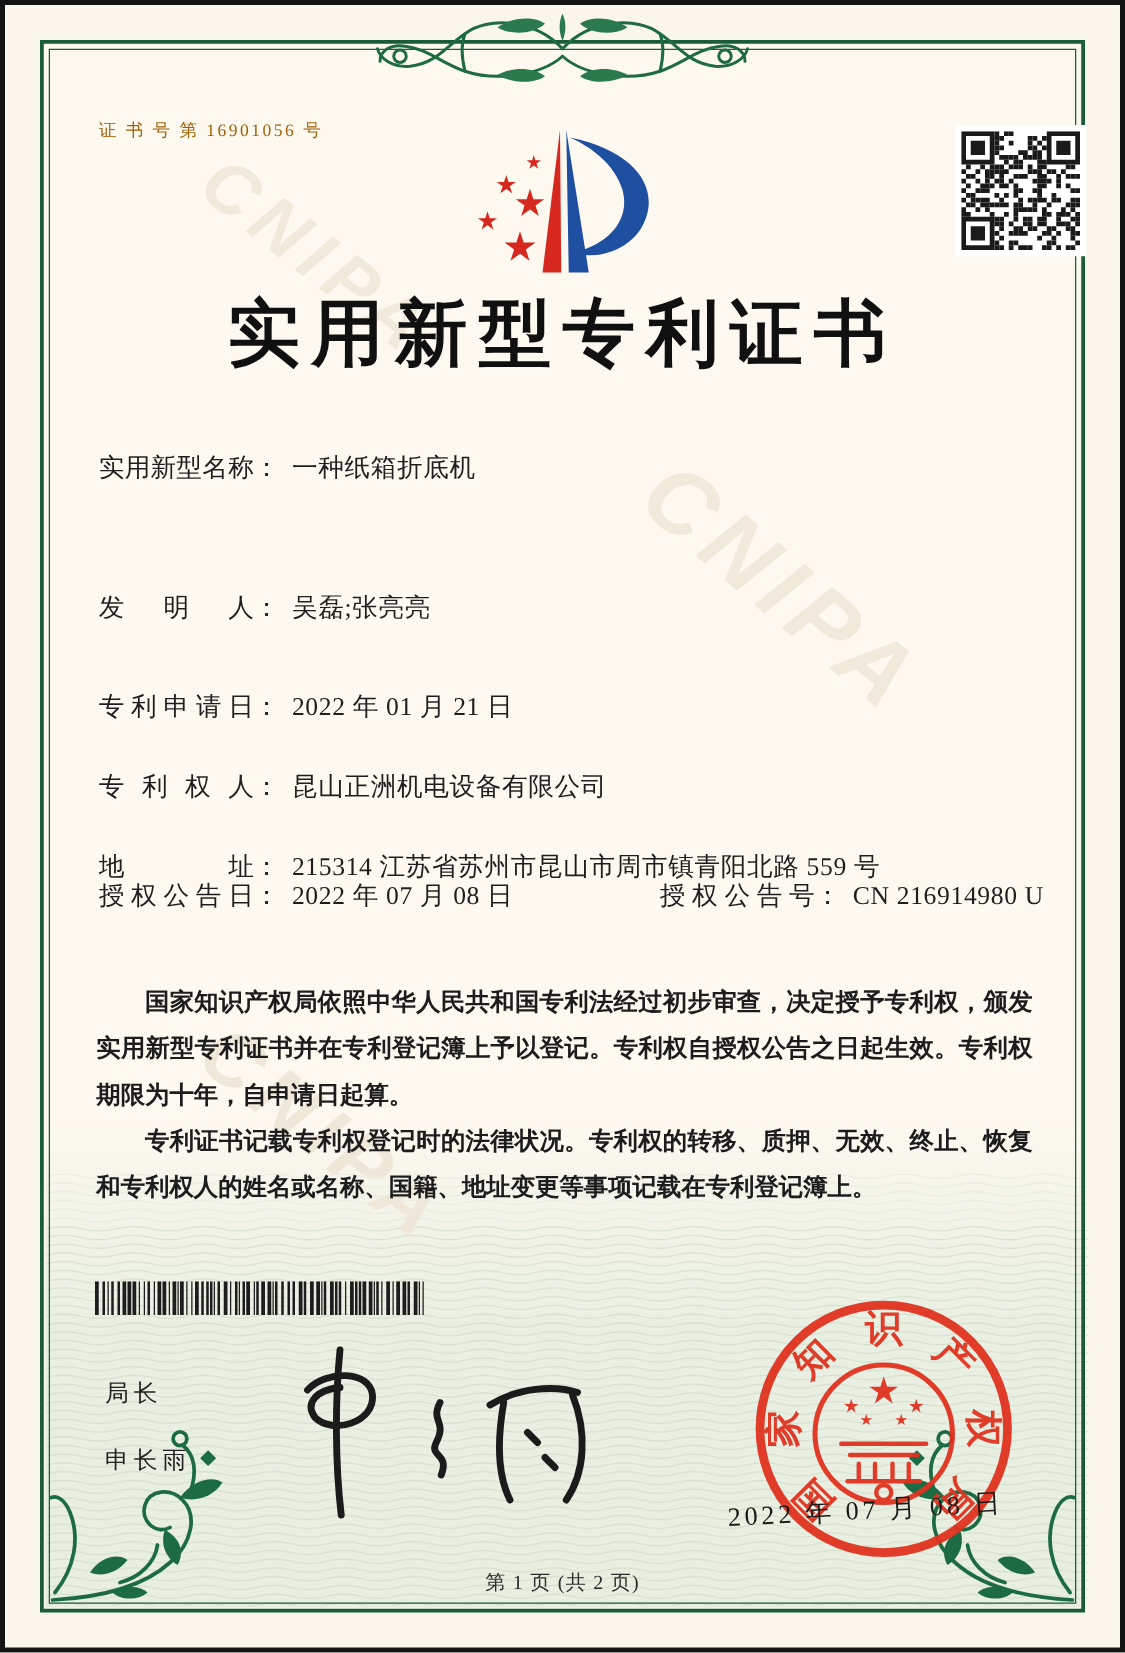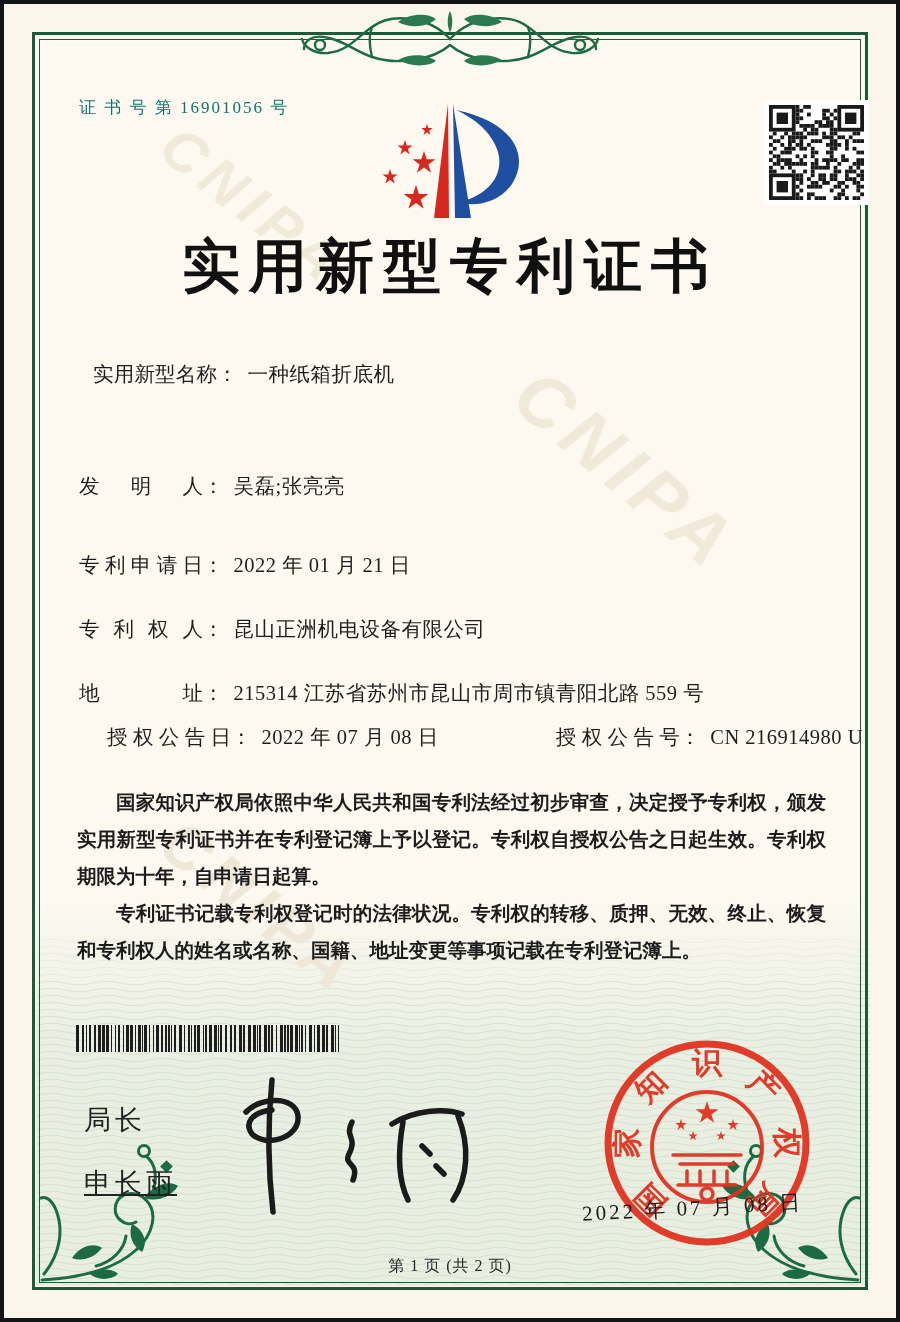--- a/index.html
+++ b/index.html
@@ -16,41 +16,41 @@
   .frame-inner{position:absolute;left:35px;top:35px;right:35px;bottom:35px;border:1px solid #1a5c38;pointer-events:none;}
   .waves{position:absolute;left:33px;right:33px;bottom:33px;height:348px;}
   .watermark{
     position:absolute;font-family:"Liberation Sans","DejaVu Sans",sans-serif;
     font-weight:bold;font-style:italic;color:#f1e9da;letter-spacing:8px;
     transform-origin:left top;user-select:none;white-space:nowrap;
   }
   .wm1{left:185px;top:108px;font-size:58px;transform:rotate(38deg);}
   .wm2{left:548px;top:348px;font-size:74px;transform:rotate(40deg);}
   .wm3{left:188px;top:800px;font-size:64px;transform:rotate(39deg);color:#efe8d9;}
-  .cert-no{position:absolute;left:75px;top:92px;font-size:17px;color:#0f766e;letter-spacing:2px;}
+  .cert-no{position:absolute;left:75px;top:92px;font-size:14px;color:#a16207;letter-spacing:2px;}
   .logo{position:absolute;left:360px;top:92px;}
   .qr{position:absolute;left:760px;top:96px;background:#fff;padding:5px;}
   .title{
     position:absolute;left:0;right:0;top:224px;text-align:center;
     font-size:58px;font-weight:700;color:#101010;letter-spacing:9px;
   }
   .frow{position:absolute;left:75px;font-size:20.5px;color:#1e1e1e;white-space:nowrap;}
   .flabel{display:inline-block;width:124px;text-align:justify;text-align-last:justify;vertical-align:bottom;}
   .colon{margin-right:10px;}
   .fval{letter-spacing:0.5px;}
   .grant2{margin-left:112px;}
   .body-text{
     position:absolute;left:73px;right:70px;top:780px;
     font-size:19.5px;line-height:37px;color:#1c1c1c;text-align:justify;font-weight:bold;
   }
   .body-text p{margin:0;text-indent:2em;}
   .barcode{position:absolute;left:70px;top:1021px;}
   .director{position:absolute;left:80px;top:1098px;font-family:"Liberation Sans","DejaVu Sans",sans-serif;
-    font-size:27px;color:#222;letter-spacing:4px;}
-  .director .dname{display:block;margin-top:27px;text-decoration:underline;}
+    font-size:19px;color:#222;letter-spacing:4px;}
+  .director .dname{display:block;margin-top:27px;}
   .signature{position:absolute;left:212px;top:1066px;}
   .seal{position:absolute;left:596px;top:1032px;opacity:.95;}
   .seal-date{
     position:absolute;left:578px;top:1190px;font-size:21px;color:#1a1a1a;
     letter-spacing:3px;transform:rotate(-3deg);white-space:nowrap;
   }
   .footer{position:absolute;left:0;right:0;top:1252px;text-align:center;font-size:16px;color:#2a2a2a;letter-spacing:1px;}
   .ornament-top{position:absolute;left:50%;top:5px;transform:translateX(-50%);}
   .corner{position:absolute;bottom:30px;}
   .corner-bl{left:30px;}
@@ -432,36 +432,36 @@
       <rect x="68.39999999999999" y="0" width="26.599999999999998" height="26.599999999999998" fill="#1a1a1a"></rect>
       <rect x="72.2" y="3.8" width="19" height="19" fill="#fff"></rect>
       <rect x="76" y="7.6" width="11.399999999999999" height="11.399999999999999" fill="#1a1a1a"></rect>
       <rect x="0" y="68.39999999999999" width="26.599999999999998" height="26.599999999999998" fill="#1a1a1a"></rect>
       <rect x="3.8" y="72.2" width="19" height="19" fill="#fff"></rect>
       <rect x="7.6" y="76" width="11.399999999999999" height="11.399999999999999" fill="#1a1a1a"></rect>
     </svg>
 
   <div class="title">实用新型专利证书</div>
 
-  <div class="frow" style="top:356px;margin-left:14px;">
+  <div class="frow" style="top:356px;">
     <span class="flabel">实用新型名称</span><span class="colon">：</span><span class="fval">一种纸箱折底机</span>
   </div>
   <div class="frow" style="top:420px;margin-top:48px;">
     <span class="flabel">发明人</span><span class="colon">：</span><span class="fval">吴磊;张亮亮</span>
   </div>
   <div class="frow" style="top:547px;">
     <span class="flabel">专利申请日</span><span class="colon">：</span><span class="fval">2022 年 01 月 21 日</span>
   </div>
   <div class="frow" style="top:611px;font-family:Liberation Mono, monospace;">
     <span class="flabel">专利权人</span><span class="colon">：</span><span class="fval">昆山正洲机电设备有限公司</span>
   </div>
   <div class="frow" style="top:675px;">
     <span class="flabel">地址</span><span class="colon">：</span><span class="fval">215314 江苏省苏州市昆山市周市镇青阳北路 559 号</span>
   </div>
-  <div class="frow" style="top:719px;margin-left:28px;">
+  <div class="frow" style="top:698px;">
     <span><span class="flabel">授权公告日</span><span class="colon">：</span><span class="fval">2022 年 07 月 08 日</span></span>
     <span class="grant2"><span class="flabel">授权公告号</span><span class="colon">：</span><span class="fval">CN 216914980 U</span></span>
   </div>
 
   <div class="body-text">
     <p>国家知识产权局依照中华人民共和国专利法经过初步审查，决定授予专利权，颁发实用新型专利证书并在专利登记簿上予以登记。专利权自授权公告之日起生效。专利权期限为十年，自申请日起算。</p>
     <p>专利证书记载专利权登记时的法律状况。专利权的转移、质押、无效、终止、恢复和专利权人的姓名或名称、国籍、地址变更等事项记载在专利登记簿上。</p>
   </div>
 
   <svg class="barcode" id="barcode" width="272" height="27" viewBox="0 0 272 27">

